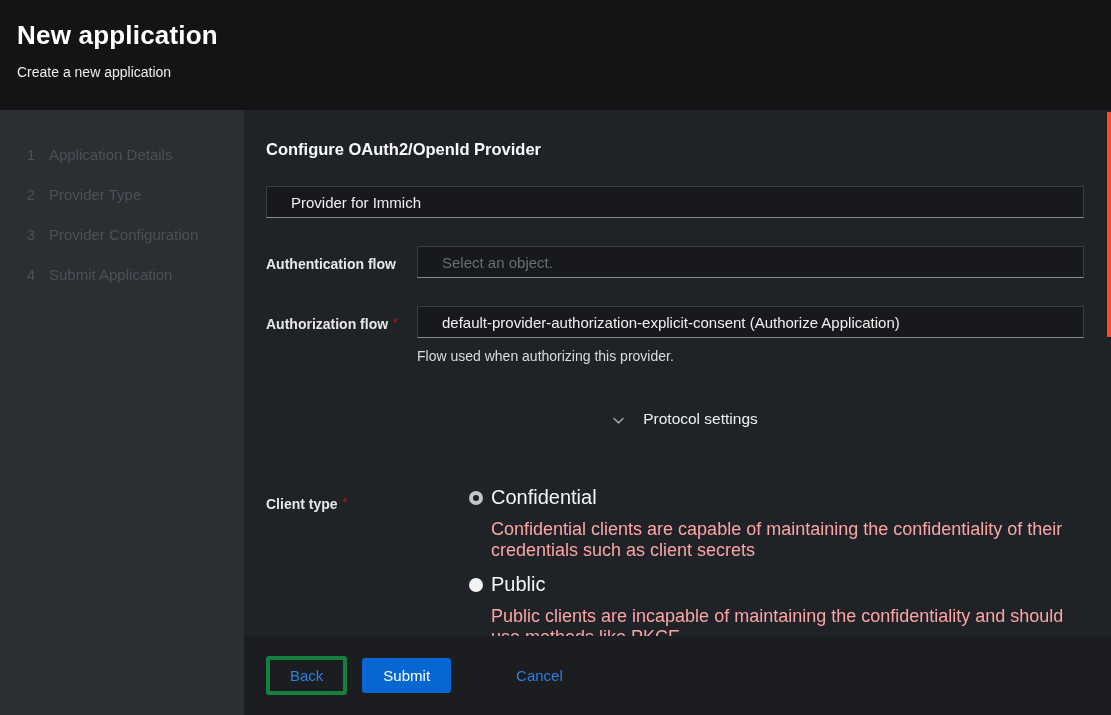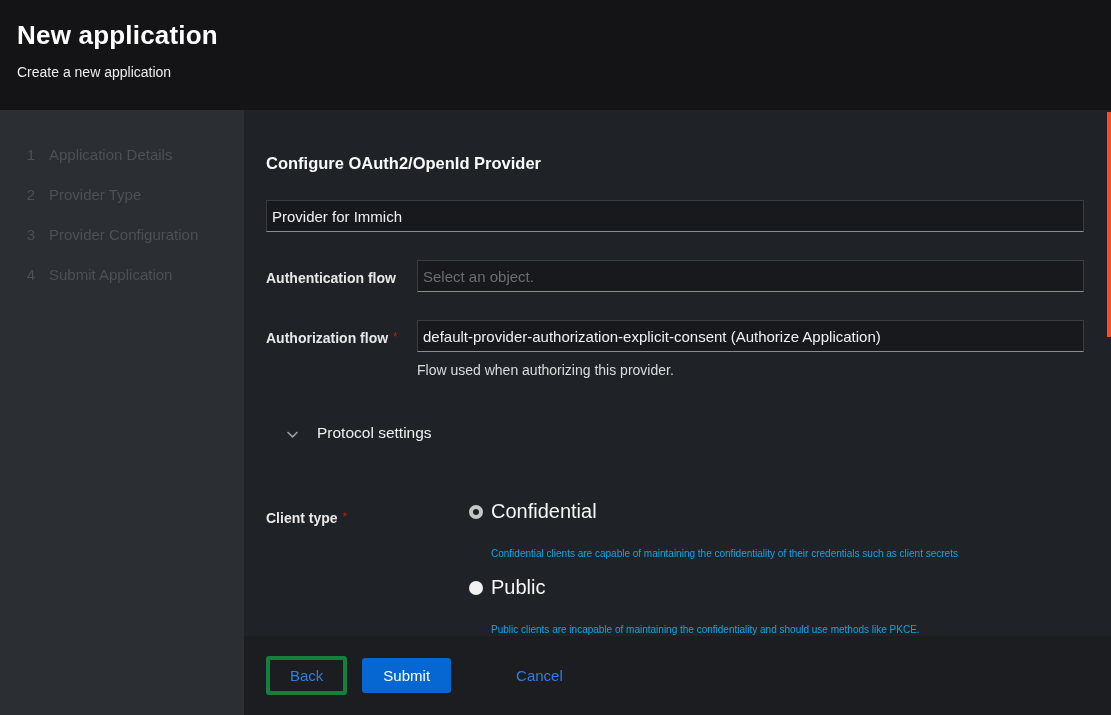--- a/index.html
+++ b/index.html
@@ -28,21 +28,21 @@
   }
   .step-item {
     display:flex; align-items:center; height:40px;
     padding-left:24px; cursor:default;
     color:#4d5156; font-size:15px;
   }
   .step-num { width:14px; text-align:center; margin-right:11px; }
 
   
   .wizard-main {
-    position:absolute; top:124px; left:244px; width:867px; height:526px;
+    position:absolute; top:110px; left:244px; width:867px; height:526px;
     background:#1f2226;
     overflow:hidden;
     padding:30px 27px 0 22px;
   }
   .main-heading { font-size:16.5px; font-weight:700; color:#fafafa; }
 
   .form { margin-top:27px; }
   .form-row { display:flex; margin-bottom:28px; }
   .label-col { width:151px; flex:0 0 151px; padding-top:9px; }
   .field-label { font-size:14px; font-weight:700; color:#e8e8e8; }
@@ -50,45 +50,46 @@
   .control-col { flex:1; min-width:0; }
 
   .text-input {
     width:100%; height:32px;
     background:#17191d;
     border:1px solid #393c40;
     border-bottom:1px solid #8a8d90;
     color:#f0f0f0;
     font-family:"Liberation Sans", sans-serif;
     font-size:15px;
-    padding:0 5px;
+    padding:0 24px;
     outline:none;
   }
   .text-input::placeholder { color:#6a6e73; opacity:1; }
   .helper-text { margin-top:10px; font-size:14px; color:#dcdcdc; }
 
   .section-toggle {
     display:flex; align-items:center;
     margin-top:46px; margin-bottom:12px;
     cursor:pointer;
+    justify-content:center;
   }
   .chevron { width:13px; height:13px; margin-left:20px; display:inline-block; }
   .section-title { margin-left:18px; font-size:15.5px; color:#f0f0f0; }
 
   .client-type-row { margin-top:58px; }
   .radio-group { padding-left:52px; }
   .radio-option { margin-bottom:12px; }
   .radio-line { display:flex; align-items:center; cursor:pointer; }
   .radio-dot { width:14px; height:14px; border-radius:50%; flex:0 0 14px; }
   .radio-dot.selected { background:#1d2024; border:4px solid #c4c6c8; }
   .radio-dot.unselected { background:#f2f2f2; border:none; }
   .radio-label { margin-left:8px; font-size:20px; color:#f5f5f5; }
   .radio-desc {
-    margin-left:22px; margin-top:20px;
-    font-size:10px; line-height:21px; color:#0ea5e9;
+    margin-left:22px; margin-top:10px;
+    font-size:18px; line-height:21px; color:#fca5a5;
     max-width:578px;
   }
 
   
   .wizard-footer {
     position:absolute; left:244px; bottom:0; width:867px; height:79px;
     background:#1b1d21;
     display:flex; align-items:center;
     padding-left:22px;
   }

